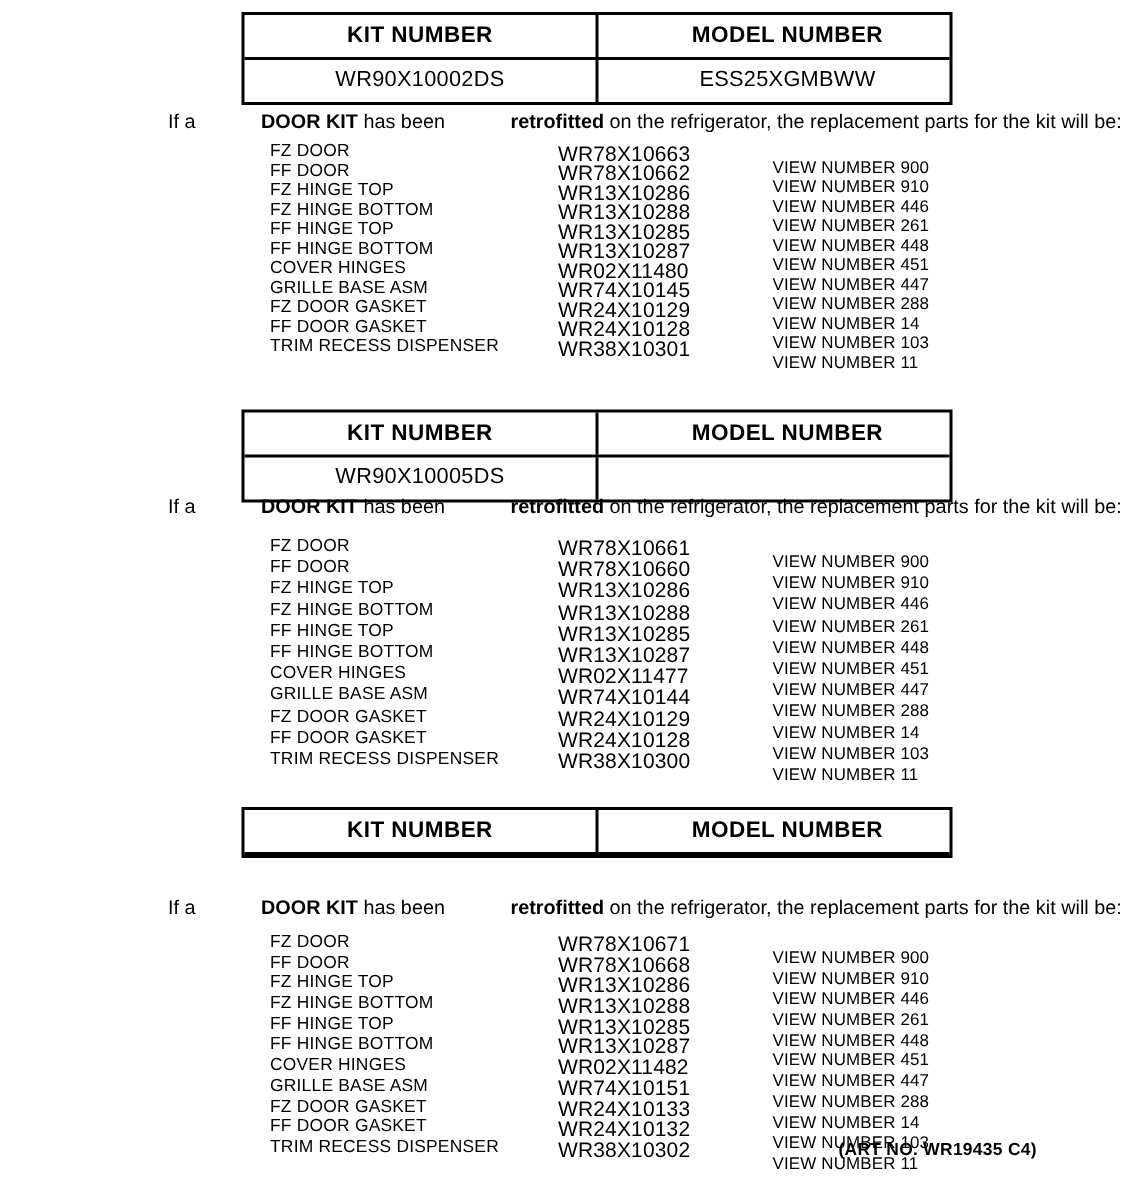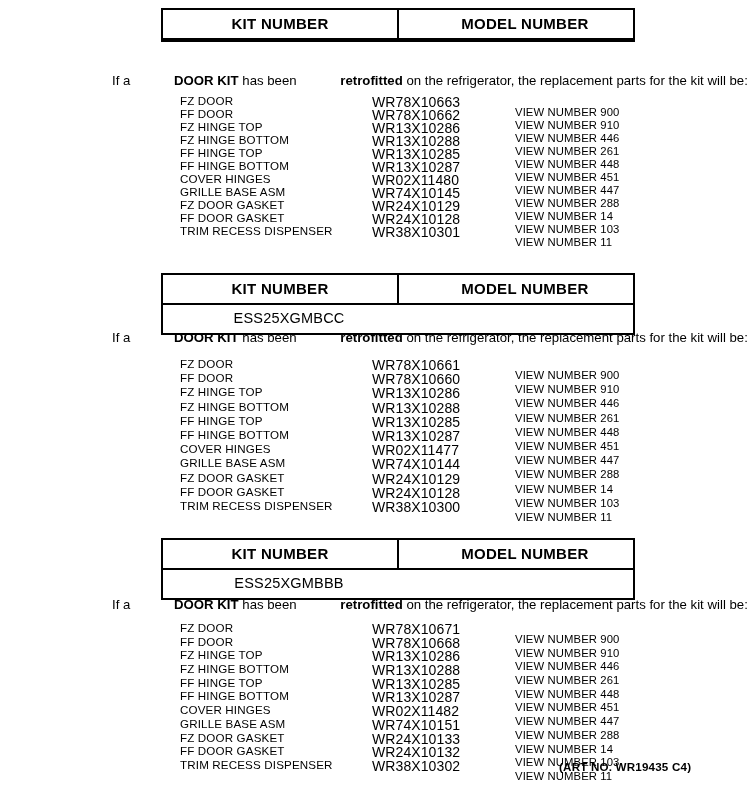--- a/index.html
+++ b/index.html
@@ -125,20 +125,24 @@
 </head>
 <body>
 
 <div class="page">
 
   <div class="kit-table" style="top:8px;">
     <div class="row header-row">
       <div class="cell kit-col">KIT NUMBER</div>
       <div class="cell model-col">MODEL NUMBER</div>
     </div>
+    <div class="row value-row">
+      <div class="cell kit-col">WR90X10002DS</div>
+      <div class="cell model-col">ESS25XGMBWW</div>
+    </div>
   </div>
 
   <div class="intro" style="top:74px;">
     <span>If a </span><b>DOOR KIT</b><span> has been </span><b>retrofitted</b><span> on the refrigerator, the replacement parts for the kit will be:</span>
   </div>
 
   <div class="parts-list" style="top:94px;">
     <div class="part-row" style="height:13.05px;">
       <span class="desc">FZ DOOR</span>
       <span class="pnum">WR78X10663</span>
@@ -195,21 +199,21 @@
       <span class="view">VIEW NUMBER 11</span>
     </div>
   </div>
 
   <div class="kit-table" style="top:273px;">
     <div class="row header-row">
       <div class="cell kit-col">KIT NUMBER</div>
       <div class="cell model-col">MODEL NUMBER</div>
     </div>
     <div class="row value-row">
-      <div class="cell model-col">ESS25XGMBCC</div>
+      <div class="cell kit-col">WR90X10005DS</div>
     </div>
   </div>
 
   <div class="intro" style="top:331px;">
     <span>If a </span><b>DOOR KIT</b><span> has been </span><b>retrofitted</b><span> on the refrigerator, the replacement parts for the kit will be:</span>
   </div>
 
   <div class="parts-list" style="top:357px;">
     <div class="part-row" style="height:14.2px;">
       <span class="desc">FZ DOOR</span>
@@ -267,21 +271,20 @@
       <span class="view">VIEW NUMBER 11</span>
     </div>
   </div>
 
   <div class="kit-table" style="top:538px;">
     <div class="row header-row">
       <div class="cell kit-col">KIT NUMBER</div>
       <div class="cell model-col">MODEL NUMBER</div>
     </div>
     <div class="row value-row">
-      <div class="cell model-col">ESS25XGMBBB</div>
     </div>
   </div>
 
   <div class="intro" style="top:598px;">
     <span>If a </span><b>DOOR KIT</b><span> has been </span><b>retrofitted</b><span> on the refrigerator, the replacement parts for the kit will be:</span>
   </div>
 
   <div class="parts-list" style="top:621px;">
     <div class="part-row" style="height:13.7px;">
       <span class="desc">FZ DOOR</span>

